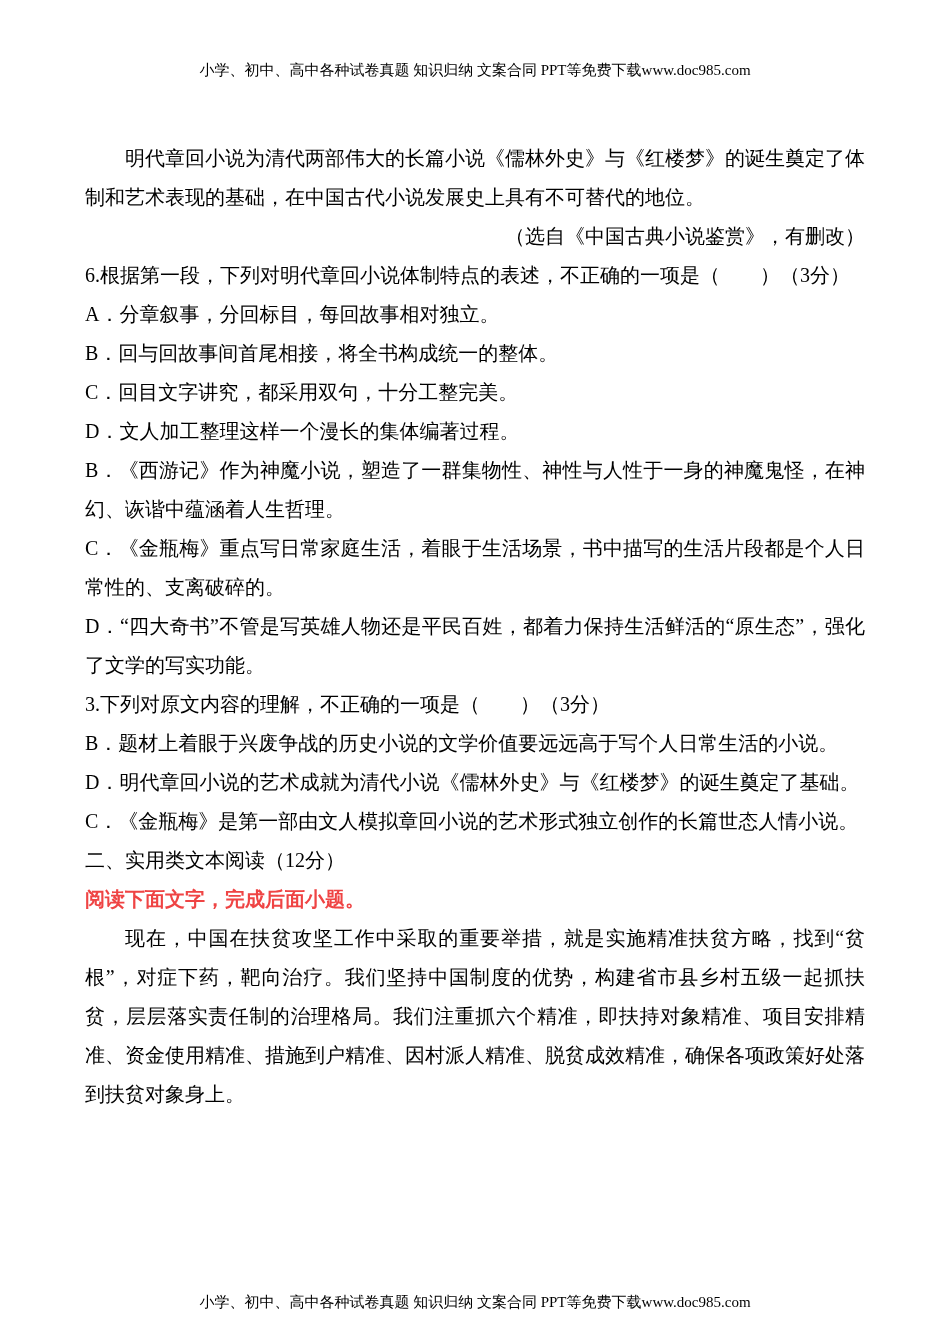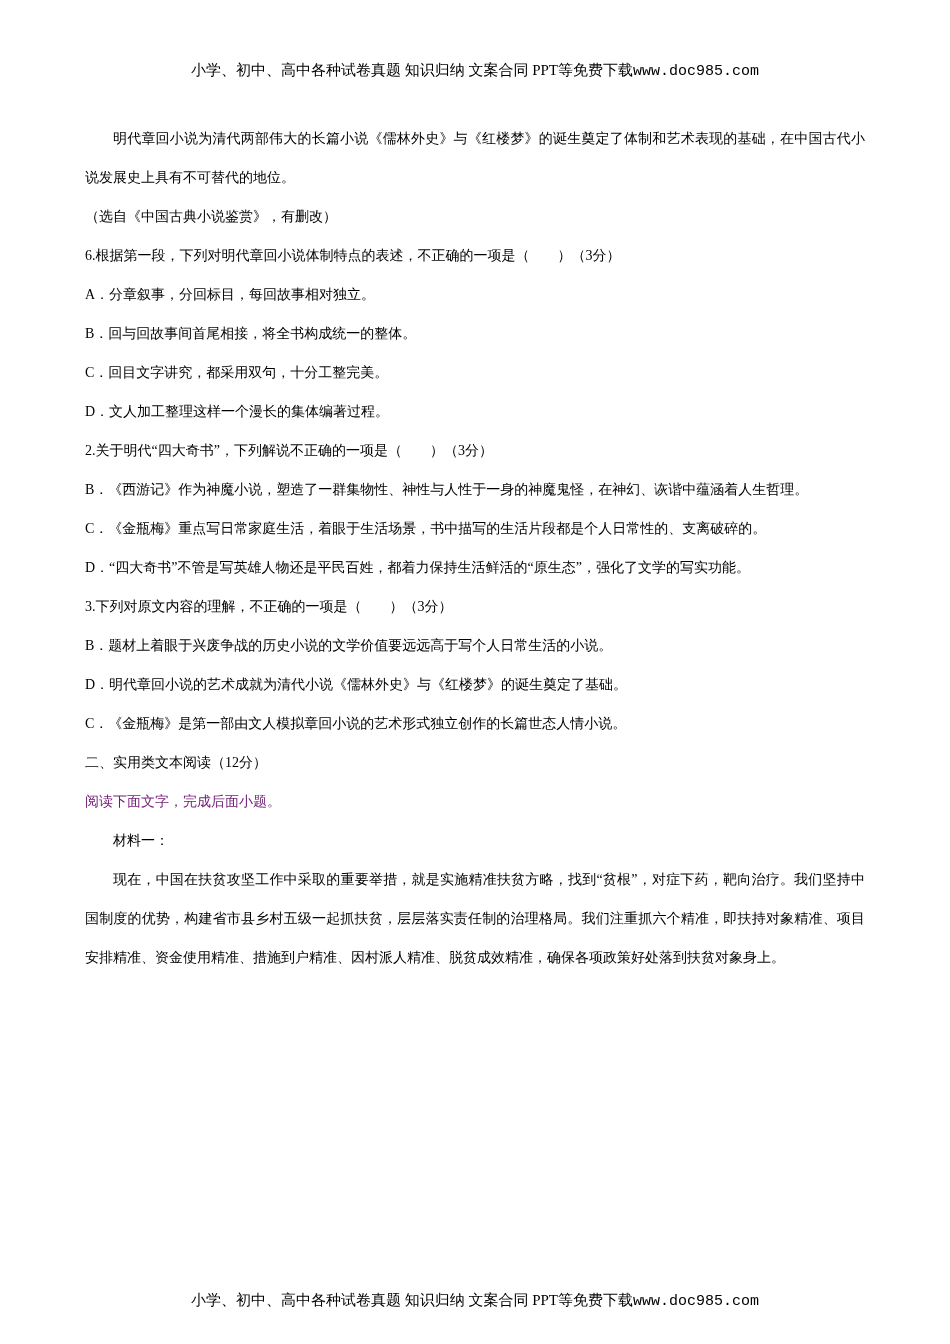--- a/index.html
+++ b/index.html
@@ -32,47 +32,48 @@
     bottom: 32px;
     left: 0;
     right: 0;
     text-align: center;
     font-size: 15px;
     line-height: 20px;
     color: #000000;
     white-space: nowrap;
   }
   .hf-url {
-    font-family: Liberation Mono, monospace;
   }
   .content {
     position: absolute;
-    top: 119px;
+    top: 139px;
     left: 85px;
     width: 780px;
-    font-size: 14px;
+    font-size: 20px;
     line-height: 39px;
     text-align: justify;
     text-justify: inter-character;
   }
   .content p {
     margin: 0;
     padding: 0;
   }
   .indent2 {
     text-indent: 2em;
   }
   .source-line {
+    text-align: right;
     padding-right: 103px;
   }
   .section-title {
     font-weight: normal;
   }
   .instruction-gray {
-    color: #701a75;
+    color: #ef4444;
+    font-weight: bold;
   }
 </style>
 </head>
 <body>
 
 <div class="page">
 
   <div class="page-header">
     <span>小学、初中、高中各种试卷真题  知识归纳  文案合同  PPT等免费下载</span><span class="hf-url">www.doc985.com</span>
   </div>
@@ -82,33 +83,31 @@
     <p class="indent2">明代章回小说为清代两部伟大的长篇小说《儒林外史》与《红楼梦》的诞生奠定了体制和艺术表现的基础，在中国古代小说发展史上具有不可替代的地位。</p>
 
     <p class="source-line">（选自《中国古典小说鉴赏》，有删改）</p>
 
     <p>6.根据第一段，下列对明代章回小说体制特点的表述，不正确的一项是（　　）（3分）</p>
     <p>A．分章叙事，分回标目，每回故事相对独立。</p>
     <p>B．回与回故事间首尾相接，将全书构成统一的整体。</p>
     <p>C．回目文字讲究，都采用双句，十分工整完美。</p>
     <p>D．文人加工整理这样一个漫长的集体编著过程。</p>
 
-    <p>2.关于明代“四大奇书”，下列解说不正确的一项是（　　）（3分）</p>
     <p>B．《西游记》作为神魔小说，塑造了一群集物性、神性与人性于一身的神魔鬼怪，在神幻、诙谐中蕴涵着人生哲理。</p>
     <p>C．《金瓶梅》重点写日常家庭生活，着眼于生活场景，书中描写的生活片段都是个人日常性的、支离破碎的。</p>
     <p>D．“四大奇书”不管是写英雄人物还是平民百姓，都着力保持生活鲜活的“原生态”，强化了文学的写实功能。</p>
 
     <p>3.下列对原文内容的理解，不正确的一项是（　　）（3分）</p>
     <p>B．题材上着眼于兴废争战的历史小说的文学价值要远远高于写个人日常生活的小说。</p>
     <p>D．明代章回小说的艺术成就为清代小说《儒林外史》与《红楼梦》的诞生奠定了基础。</p>
     <p>C．《金瓶梅》是第一部由文人模拟章回小说的艺术形式独立创作的长篇世态人情小说。</p>
 
     <p class="section-title">二、实用类文本阅读（12分）</p>
     <p class="instruction-gray">阅读下面文字，完成后面小题。</p>
-    <p class="indent2">材料一：</p>
     <p class="indent2">现在，中国在扶贫攻坚工作中采取的重要举措，就是实施精准扶贫方略，找到“贫根”，对症下药，靶向治疗。我们坚持中国制度的优势，构建省市县乡村五级一起抓扶贫，层层落实责任制的治理格局。我们注重抓六个精准，即扶持对象精准、项目安排精准、资金使用精准、措施到户精准、因村派人精准、脱贫成效精准，确保各项政策好处落到扶贫对象身上。</p>
 
   </div>
 
   <div class="page-footer">
     <span>小学、初中、高中各种试卷真题  知识归纳  文案合同  PPT等免费下载</span><span class="hf-url">www.doc985.com</span>
   </div>
 
 </div>
 

